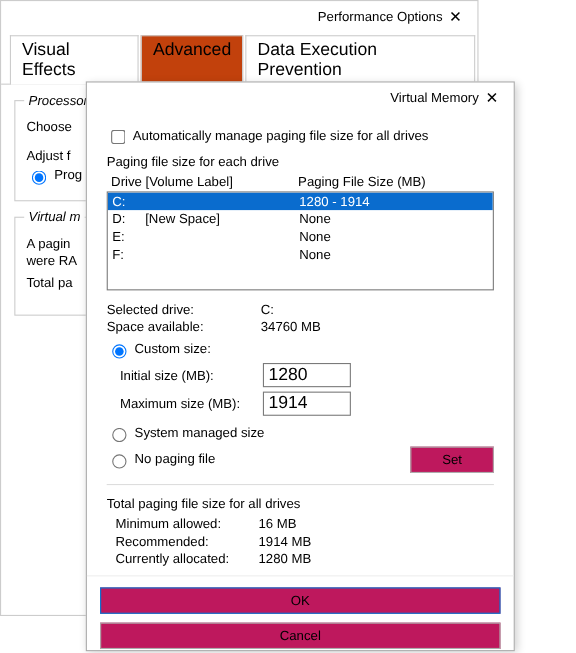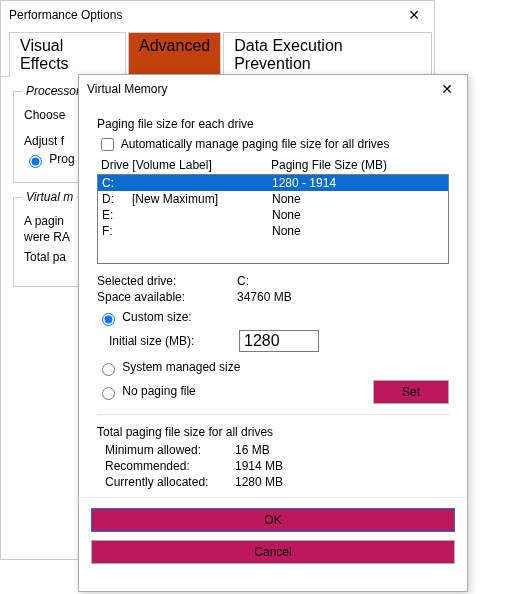--- a/index.html
+++ b/index.html
@@ -1,18 +1,18 @@
 <!DOCTYPE html>
 <html><head>
 <meta charset="utf-8">
 <style>
   * { box-sizing: border-box; font-family: "Segoe UI", Tahoma, sans-serif; }
   body { margin: 0; background: #fff; width: 524px; height: 594px; overflow: hidden; font-size: 12px; color: #000; }
   .win { position: absolute; background: #fff; border: 1px solid #ccc; }
-  .win-titlebar { display: flex; align-items: center; justify-content: space-between; height: 28px; padding: 0 8px; }
+  .win-titlebar { display: flex; align-items: center; justify-content: flex-end; height: 28px; padding: 0 8px; }
   .win-title { font-size: 12px; }
   .close-x { font-size: 14px; font-family: sans-serif; cursor: default; padding: 0 6px; }
   .tabs { display: flex; margin-top: 2px; border-bottom: 1px solid #ccc; padding-left: 8px; }
   .tab { padding: 4px 10px; border: 1px solid #ccc; border-bottom: none; margin-right: 2px; background: #fff; position: relative; top: 1px; font-size: 16px; cursor: default; }
   .tab.active { background: #c2410c; border-bottom: 1px solid #fff; }
   .group { border: 1px solid #ccc; margin: 14px 12px; padding: 12px 10px 10px 10px; position: relative; }
   .group-title { position: absolute; top: -8px; left: 8px; background: #fff; padding: 0 4px; font-size: 12px; font-style: italic; }
   .row { margin: 4px 0; font-size: 12px; }
   .radio { margin-right: 4px; vertical-align: middle; }
   .checkbox { margin-right: 4px; vertical-align: middle; }
@@ -66,39 +66,39 @@
   </div>
 </div>
 
 <div class="win" style="left:78px; top:74px; width:390px; height:518px; border-color:#aaa; box-shadow:2px 2px 8px rgba(0,0,0,0.2);">
   <div class="win-titlebar">
     <span class="win-title">Virtual Memory</span>
     <span class="close-x">✕</span>
   </div>
 
   <div style="padding: 8px 18px 0 18px;">
-    <div class="row" style="margin-top:6px">Paging file size for each drive</div>
-
     <div class="row">
       <input type="checkbox" class="checkbox" style="">
       <span>Automatically manage paging file size for all drives</span>
     </div>
+
+    <div class="row" style="margin-top:6px">Paging file size for each drive</div>
     <div class="drive-headers">
       <div class="dh-left">Drive  [Volume Label]</div>
       <div class="dh-right">Paging File Size (MB)</div>
     </div>
     <div class="drive-list">
       <div class="drive-row sel">
         <div class="dr-d">C:</div>
         <div class="dr-l"></div>
         <div class="dr-s">1280 - 1914</div>
       </div>
       <div class="drive-row">
         <div class="dr-d">D:</div>
-        <div class="dr-l">[New Maximum]</div>
+        <div class="dr-l">[New Space]</div>
         <div class="dr-s">None</div>
       </div>
       <div class="drive-row">
         <div class="dr-d">E:</div>
         <div class="dr-l"></div>
         <div class="dr-s">None</div>
       </div>
       <div class="drive-row">
         <div class="dr-d">F:</div>
         <div class="dr-l"></div>
@@ -117,20 +117,24 @@
       </div>
     </div>
 
     <div class="row" style="margin-top:6px">
       <input type="radio" name="pf" class="radio" checked="" style="">
       <span>Custom size:</span>
     </div>
     <div class="size-row">
       <div class="lbl">Initial size (MB):</div>
       <input class="size-input" value="1280" style="">
+    </div>
+    <div class="size-row">
+      <div class="lbl">Maximum size (MB):</div>
+      <input class="size-input" value="1914" style="">
     </div>
 
     <div class="row" style="margin-top:8px">
       <input type="radio" name="pf" class="radio" style="">
       <span>System managed size</span>
     </div>
     <div style="display:flex; align-items:center;justify-content:center;">
       <div class="row" style="flex:1">
         <input type="radio" name="pf" class="radio" style="">
         <span>No paging file</span>

